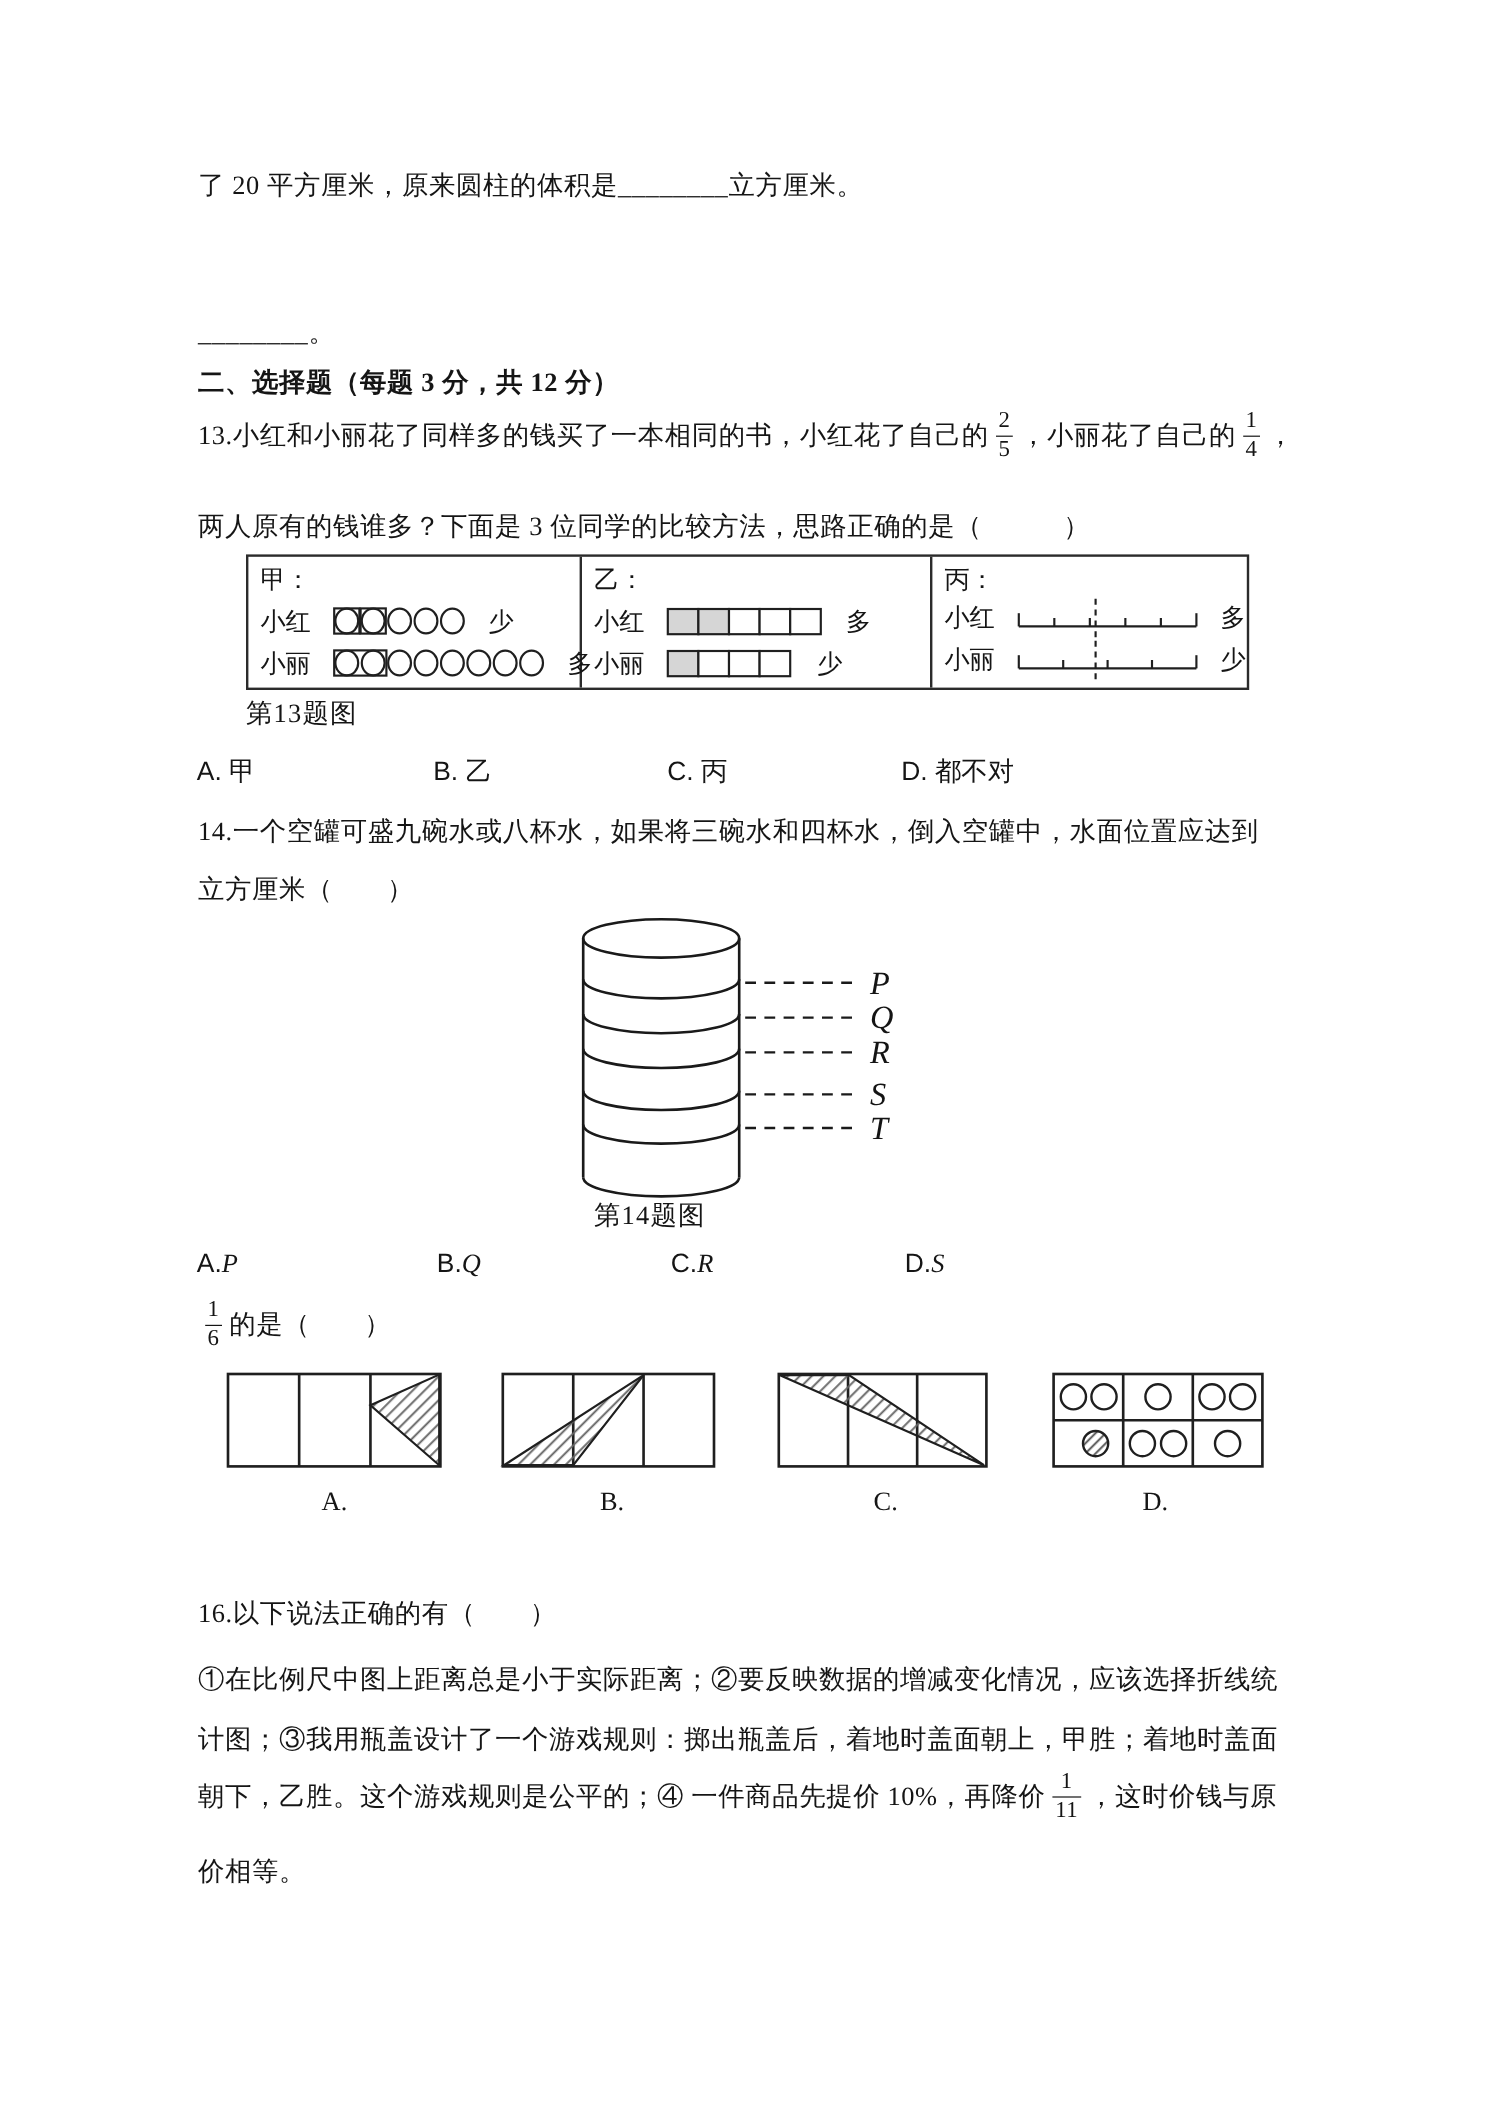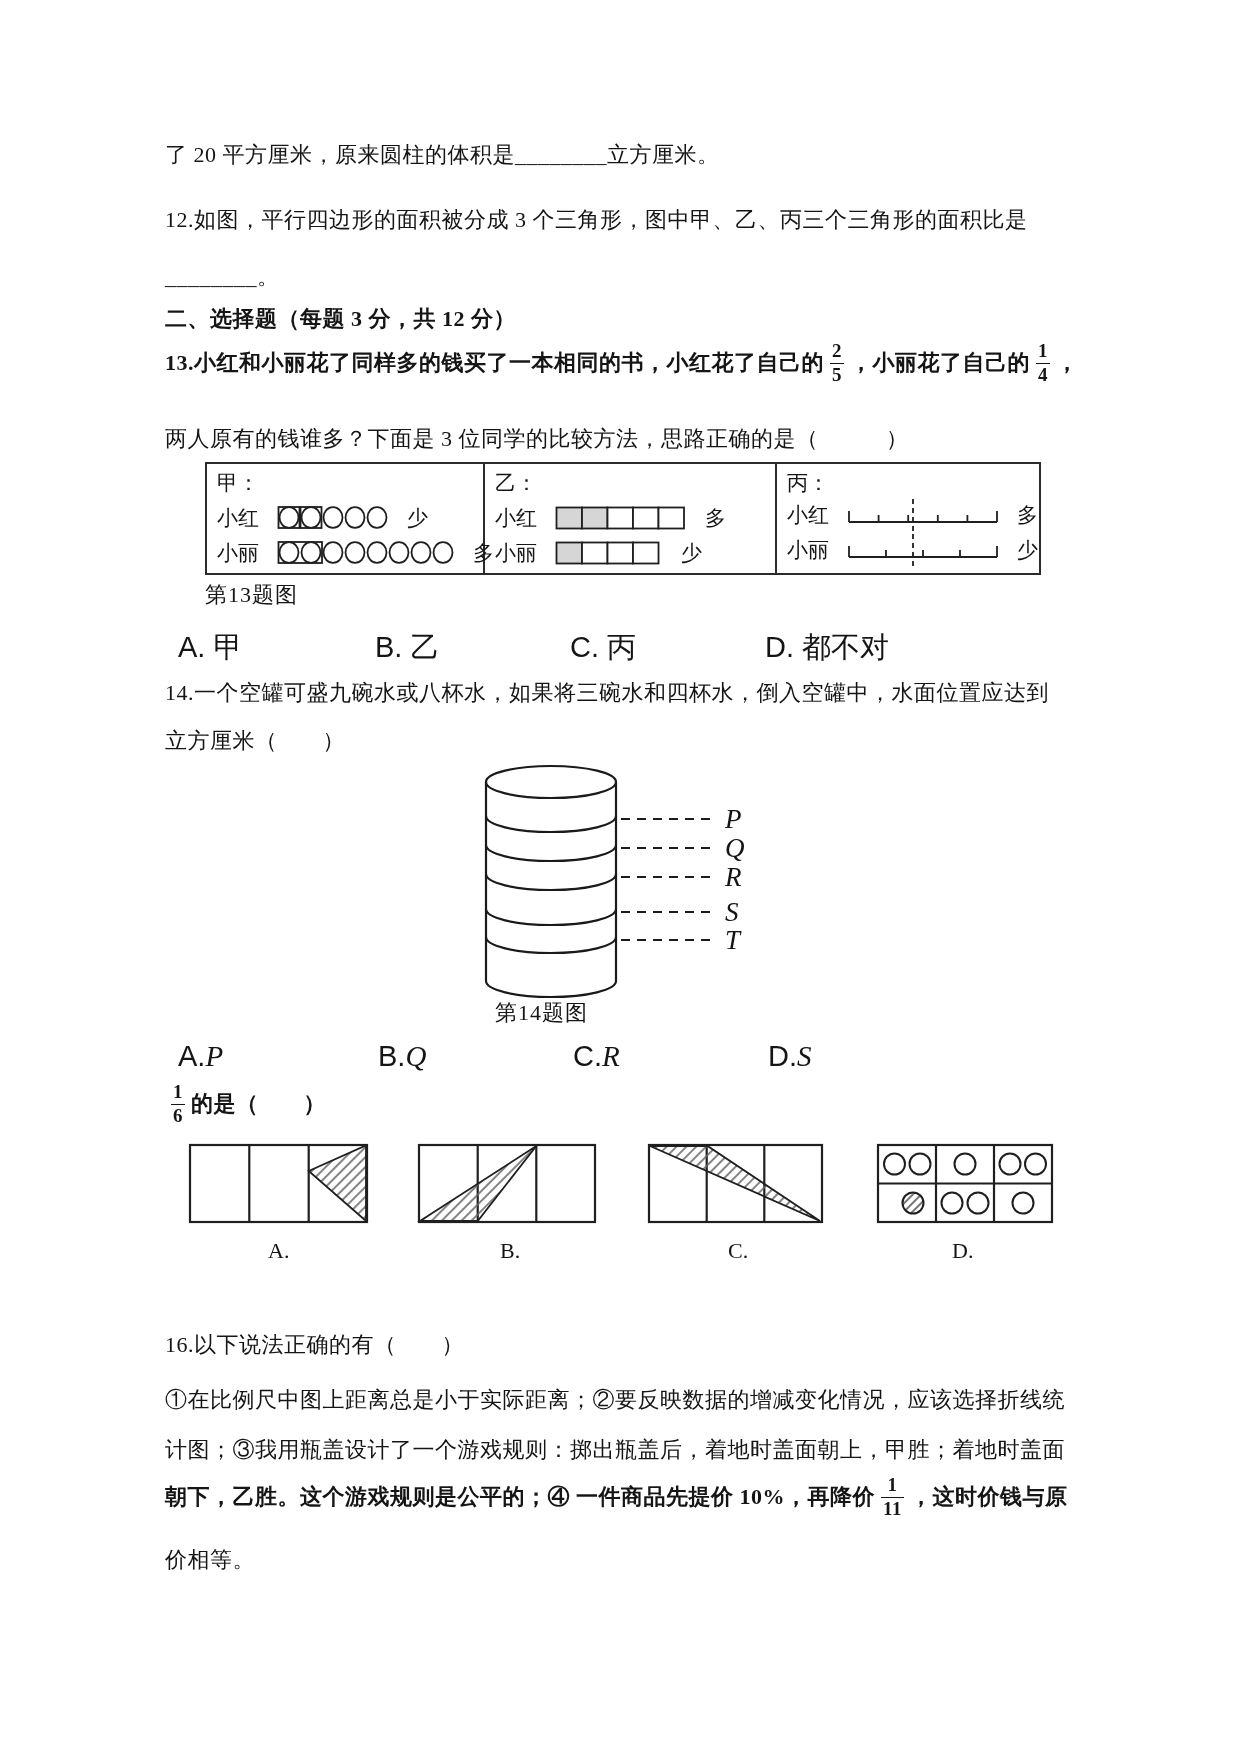--- a/index.html
+++ b/index.html
@@ -2,27 +2,27 @@
 <html><head>
 <meta charset="utf-8">
 <style>
   * { margin:0; padding:0; box-sizing:border-box; }
   html,body { background:#ffffff; }
   .page {
     position:relative; width:1240px; height:1754px; background:#fff;
     font-family:"Liberation Serif", serif; color:#151515; overflow:hidden;
   }
   .tline { position:absolute; left:165px; font-size:22px; white-space:nowrap; letter-spacing:0.5px; }
-  .flexline { display:flex; align-items:center;font-weight:bold; }
+  .flexline { display:flex; align-items:center; }
   .bold { font-weight:bold; }
   .frac { display:inline-flex; flex-direction:column; align-items:center; margin:0 6px; font-size:19px; line-height:1.18; }
   .frac .den { border-top:1.7px solid #151515; padding:0 2px; }
   .frac .num { padding:0 2px; }
   .caption { position:absolute; text-align:left; font-size:22px; letter-spacing:1px; }
-  .optrow { position:absolute; left:178px; width:940px; height:30px; font-family:"Liberation Sans", sans-serif; font-size:29px; }
+  .optrow { position:absolute; left:164px; width:940px; height:30px; font-family:"Liberation Sans", sans-serif; font-size:22px; }
   .optrow > span { position:absolute; top:0; white-space:nowrap; }
   .ivar { font-family:"Liberation Serif", serif; font-style:italic; }
   
   .q13-table { position:absolute; left:205px; top:462px; width:836px; height:113px; display:flex; border:2px solid #2b2b2b; }
   .q13-cell { border-right:2px solid #2b2b2b; padding:5px 6px 6px 10px; display:flex; flex-direction:column; justify-content:space-between; font-size:21px; }
   .q13-cell:last-child { border-right:none; }
   .figrow { display:flex; align-items:center; gap:18px; white-space:nowrap; }
   .figrow svg { flex:none; display:block; }
   svg { overflow:visible; }
   .fig-svg { position:absolute; }
@@ -31,23 +31,20 @@
 </style>
 </head>
 <body>
 
 <div class="page">
 
   <div class="tline" style="top:140px">
     <span>了 20 平方厘米，原来圆柱的体积是</span><span>________</span><span>立方厘米。</span>
   </div>
 
-  <div class="tline" style="top:205px">
-    <span>12.如图，平行四边形的面积被分成 3 个三角形，图中甲、乙、丙三个三角形的面积比是</span>
-  </div>
   <div class="tline" style="top:262px">
     <span>________</span><span>。</span>
   </div>
 
   <div class="tline" style="top:304px">
     <span class="bold">二、选择题</span><span class="bold">（每题 3 分，共 12 分）</span>
   </div>
 
   <div class="tline flexline" style="top:331px;height:64px">
     <span>13.小红和小丽花了同样多的钱买了一本相同的书，小红花了自己的</span>

